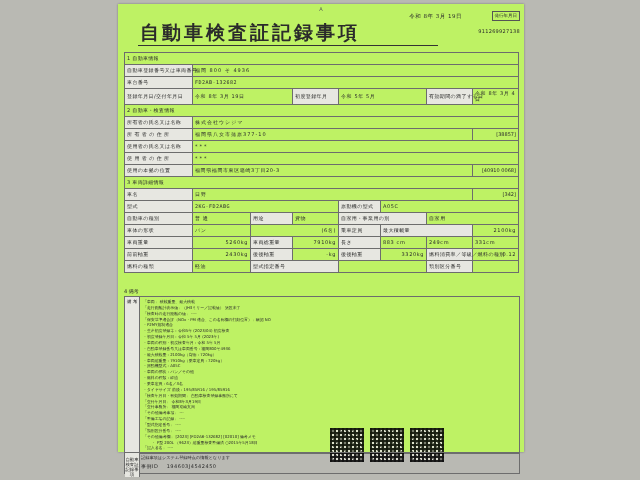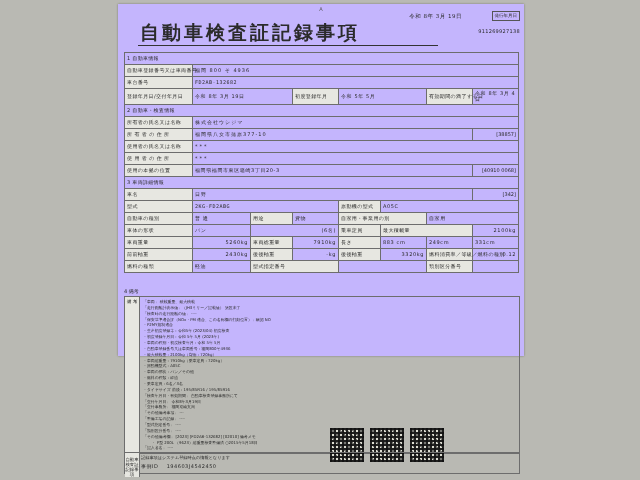--- a/index.html
+++ b/index.html
@@ -5,22 +5,22 @@
   html,body{margin:0;padding:0;}
   body{
     width:640px;height:480px;
     background:#b9b9b3;
     font-family:"DejaVu Sans", sans-serif;
     overflow:hidden;
   }
   .page{
     position:absolute;
     left:118px;top:4px;
-    width:406px;height:352px;
-    background:#c4b5fd;
+    width:406px;height:448px;
+    background:#bef264;
     box-shadow:0 0 2px rgba(0,0,0,.35);
     color:#2b2b2b;
   }
   .hdr-mark{
     position:absolute;left:50%;top:2px;transform:translateX(-50%);
     font-size:5px;color:#555;
   }
   .hdr-box{
     position:absolute;right:4px;top:7px;
     border:1px solid #555;

